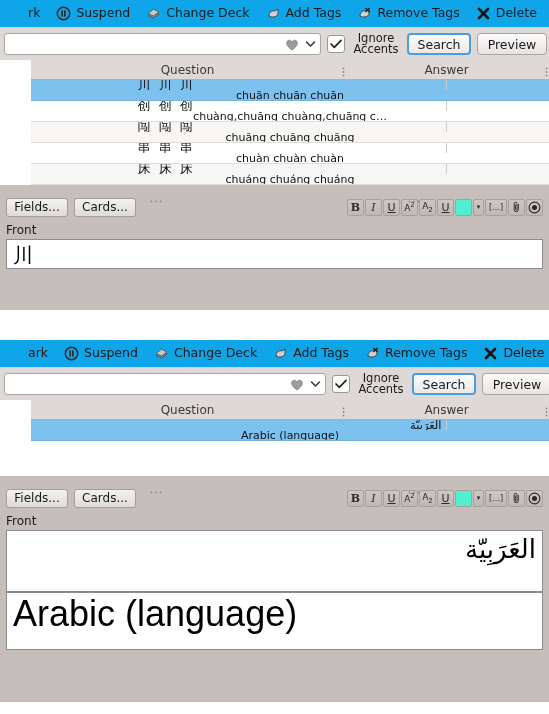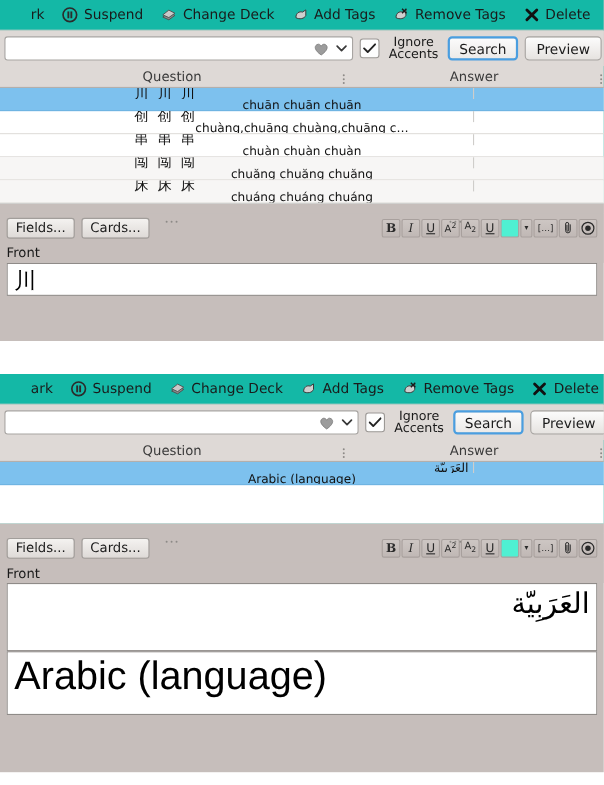--- a/index.html
+++ b/index.html
@@ -21,21 +21,21 @@
     position: absolute;
     left: 0;
     width: 549px;
     background: #c6bebb;
     overflow: hidden;
   }
 
   
   .actionbar {
     height: 28px;
-    background: #14b8a6;
+    background: #0ea5e9;
     border-bottom: 1px solid #d3d0cd;
     display: flex;
     align-items: center;
     padding-left: 0px;
     box-sizing: border-box;
   }
   .action-item {
     display: flex;
     align-items: center;
     gap: 5px;
@@ -110,21 +110,21 @@
     box-sizing: border-box;
     white-space: nowrap;
     flex: 0 0 auto;
   }
   .btn.focused {
     border: 2px solid #4a9ee0;
     background: linear-gradient(#fbfbfb, #eceae8);
   }
 
   
-  .tablewrap { background: #14b8a6; }
+  .tablewrap { background: #ffffff; padding-left: 31px; }
   .thead {
     height: 19px;
     background: #ded9d6;
     border-bottom: 1px solid #b3afac;
     display: flex;
     align-items: center;
     position: relative;
   }
   .th {
     font-size: 12px; color: #3a3a3a;
@@ -361,27 +361,27 @@
       </div>
       <div class="rows" id="rows-0">
           <div class="row sel">
             <div class="cell cell-q cjk">川 川 川</div>
             <div class="cell cell-a">chuān chuān chuān</div>
           </div>
           <div class="row">
             <div class="cell cell-q cjk">创 创 创</div>
             <div class="cell cell-a">chuàng,chuāng chuàng,chuāng c…</div>
           </div>
+          <div class="row alt">
+            <div class="cell cell-q cjk">闯 闯 闯</div>
+            <div class="cell cell-a">chuăng chuăng chuăng</div>
+          </div>
           <div class="row">
             <div class="cell cell-q cjk">串 串 串</div>
             <div class="cell cell-a">chuàn chuàn chuàn</div>
-          </div>
-          <div class="row alt">
-            <div class="cell cell-q cjk">闯 闯 闯</div>
-            <div class="cell cell-a">chuăng chuăng chuăng</div>
           </div>
           <div class="row alt">
             <div class="cell cell-q cjk">床 床 床</div>
             <div class="cell cell-a">chuáng chuáng chuáng</div>
           </div>
         </div>
     </div>
 
     <div class="hsplit">
       <div class="dots" style="left:150px;">

